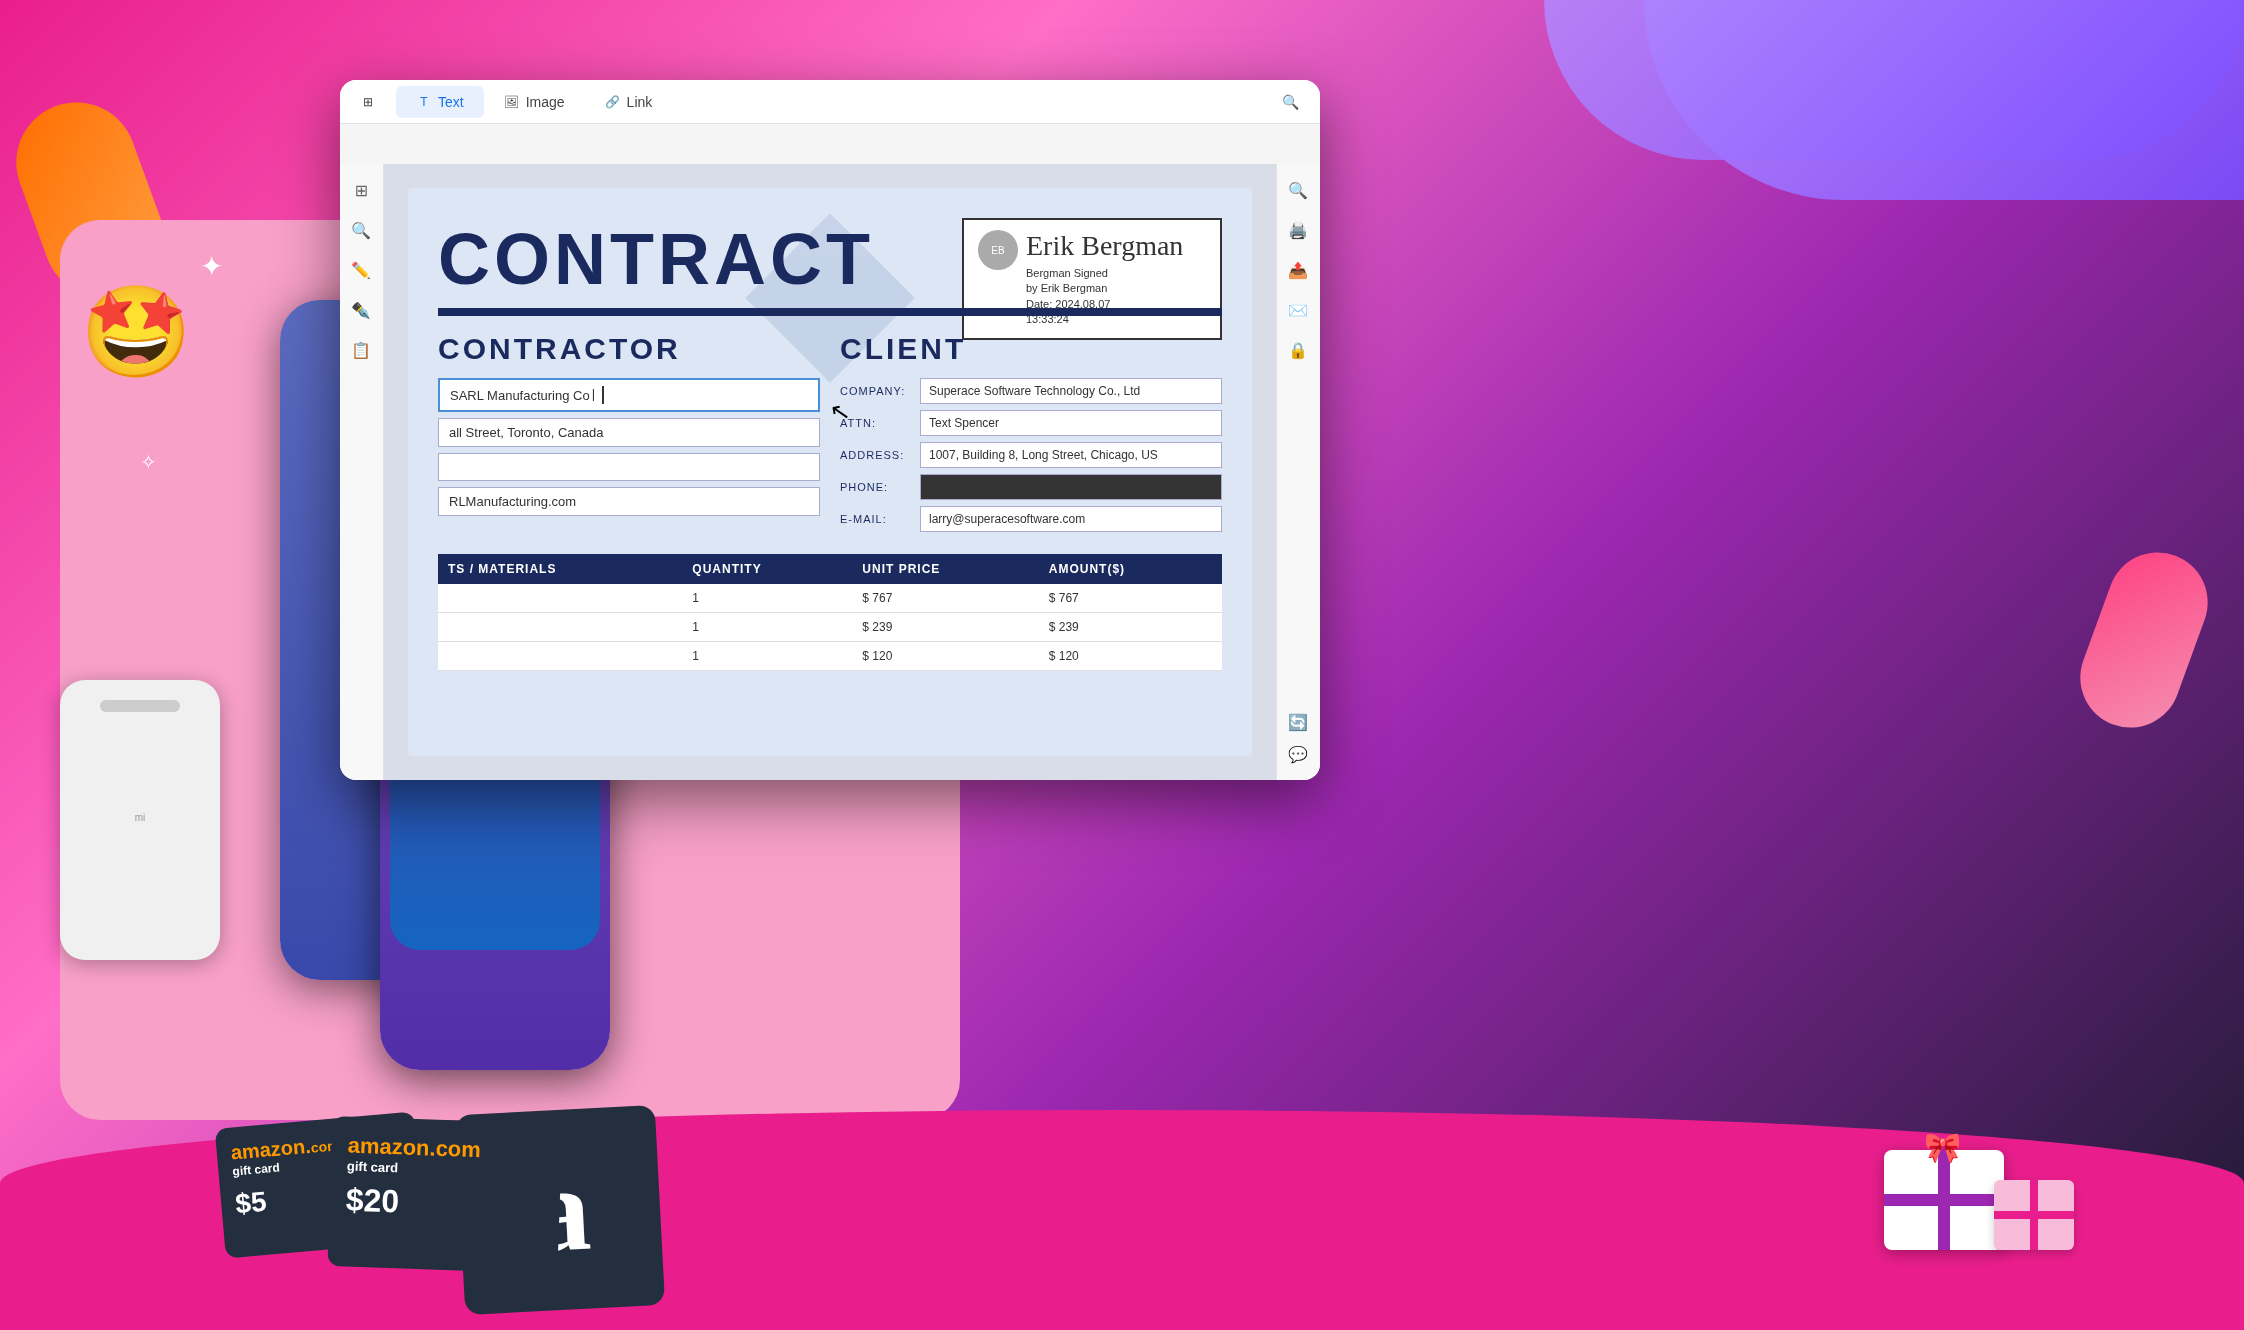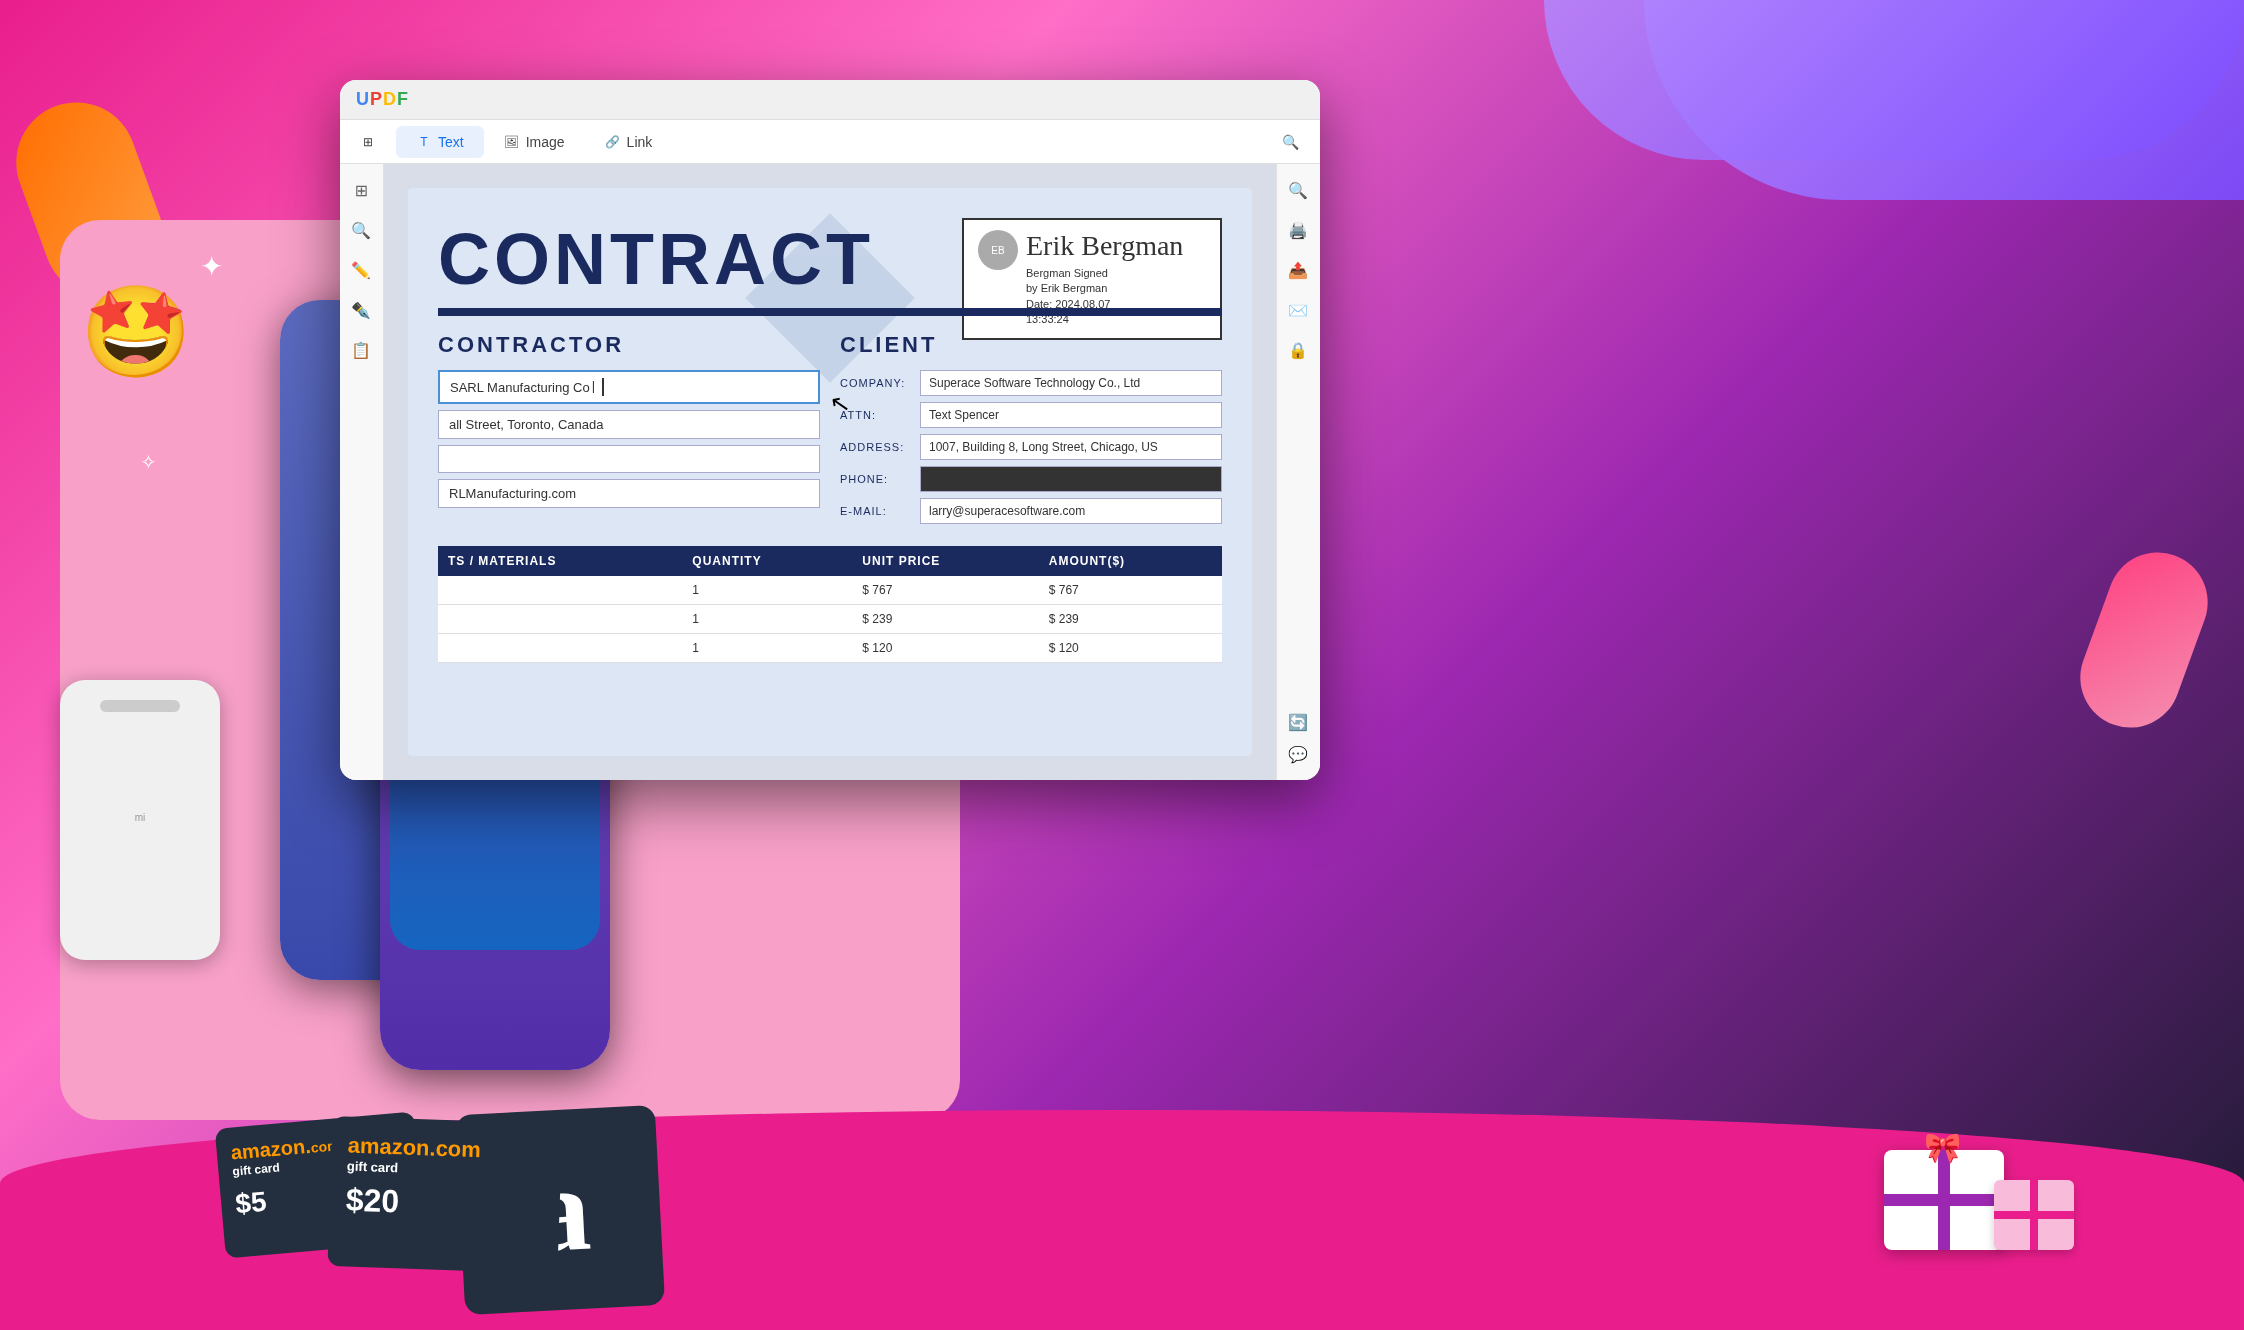--- a/index.html
+++ b/index.html
@@ -226,21 +226,21 @@
     
     .two-col {
       display: flex;
       gap: 20px;
       margin-top: 4px;
     }
     .col-left { flex: 1; }
     .col-right { flex: 1; }
 
     .section-title {
-      font-size: 22px;
+      font-size: 30px;
       font-weight: 800;
       color: #1a2a5e;
       letter-spacing: 3px;
       text-transform: uppercase;
       margin-bottom: 12px;
     }
 
     
     .form-field {
       background: white;
@@ -391,25 +391,20 @@
     <div style="width:8px;height:100%;background:#e91e8c;position:absolute;left:36px;"></div>
   </div>
 </div>
 
 <div style="position:absolute;bottom:0;left:0;width:100%;height:220px;background:#e91e8c;border-radius:60% 60% 0 0 / 40% 40% 0 0;z-index:3;"></div>
 
 <div style="position:absolute;top:0;right:0;width:700px;height:160px;background:linear-gradient(135deg,#b388ff,#7c4dff);border-radius:0 0 200px 200px;z-index:3;opacity:0.85;"></div>
 
 <div class="app-window">
 
-  <div class="title-bar">
-    <div class="title-bar-logo">
-      <span class="u">U</span><span class="p">P</span><span class="d">D</span><span class="f">F</span>
-    </div>
-  </div>
 
   <div class="toolbar">
     <div class="toolbar-btn">
       <span class="toolbar-icon">⊞</span>
     </div>
     <div class="toolbar-btn active">
       <span class="toolbar-icon">T</span>
       <span>Text</span>
     </div>
     <div class="toolbar-btn">

